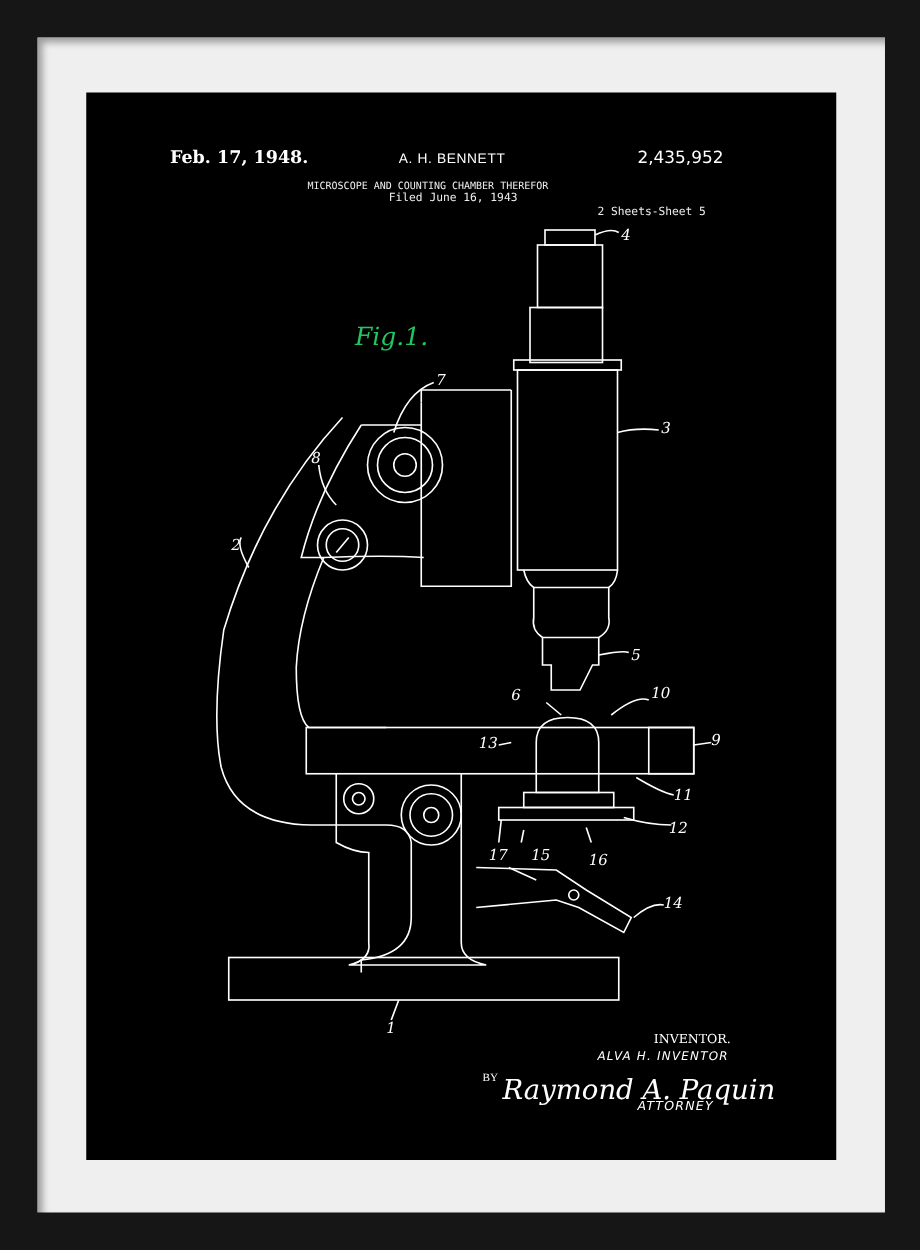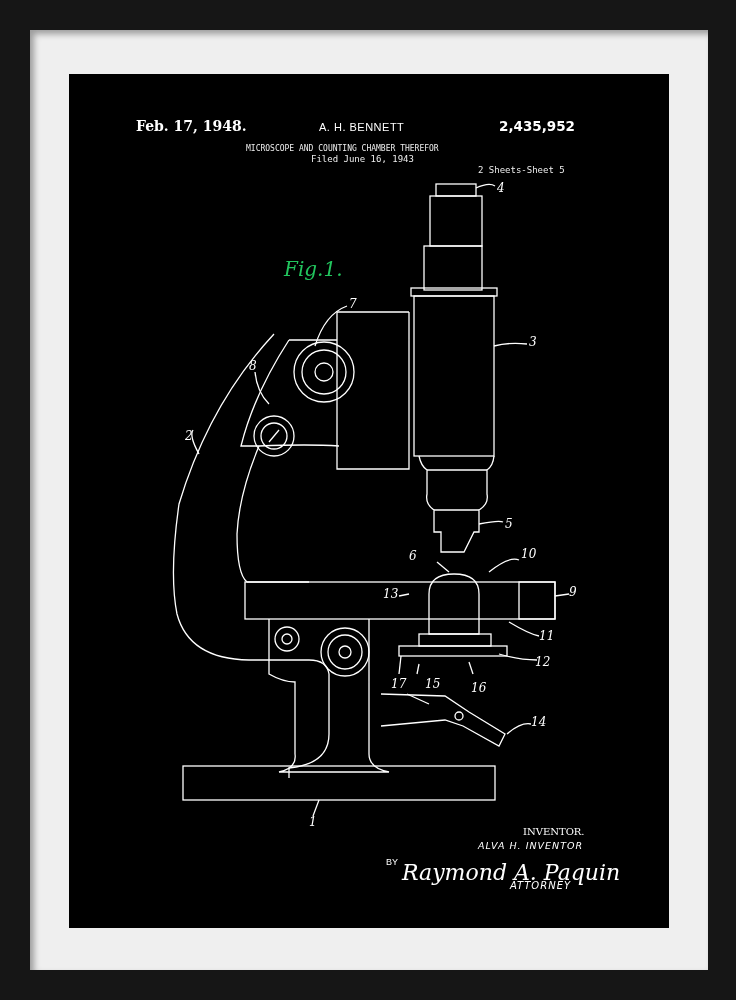--- a/index.html
+++ b/index.html
@@ -2,30 +2,30 @@
 <html><head>
 <meta charset="utf-8">
 <style>
   html, body { margin: 0; padding: 0; }
   body { width: 736px; height: 1000px; background: #141414; position: relative; overflow: hidden; font-family: "DejaVu Sans", sans-serif; }
   .frame { position: absolute; left: 0; top: 0; width: 736px; height: 1000px; background: #161616; }
   .mat { position: absolute; left: 30px; top: 30px; width: 678px; height: 940px; background: #efefef; box-shadow: inset 4px 4px 6px rgba(0,0,0,0.35); }
   .print { position: absolute; left: 69px; top: 74px; width: 600px; height: 854px; background: #000; overflow: hidden; }
   .hdr-date { position: absolute; left: 67px; top: 44px; color: #fff; font-family: "DejaVu Serif", serif; font-weight: bold; font-size: 14px; }
   .hdr-inventor { position: absolute; left: 250px; top: 47px; color: #fff; font-family: Liberation Sans, sans-serif; font-size: 11px; letter-spacing: 0.5px; }
-  .hdr-number { position: absolute; left: 430px; top: 44px; color: #fff; font-family: "DejaVu Sans", sans-serif; font-weight: bold; font-size: 13.5px; }
+  .hdr-number { position: absolute; left: 441px; top: 44px; color: #fff; font-family: "DejaVu Sans", sans-serif; font-weight: normal; font-size: 13.5px; }
   .hdr-title { position: absolute; left: 177px; top: 70px; color: #eee; font-family: "DejaVu Sans Mono", monospace; font-size: 8px; }
   .hdr-filed { position: absolute; left: 242px; top: 80px; color: #eee; font-family: "DejaVu Sans Mono", monospace; font-size: 9px; }
   .hdr-sheets { position: absolute; left: 409px; top: 91px; color: #eee; font-family: "DejaVu Sans Mono", monospace; font-size: 9px; }
   .fig-label { position: absolute; left: 215px; top: 183px; color: #22c55e; font-family: "DejaVu Serif", serif; font-style: italic; font-size: 20px; }
   .drawing { position: absolute; left: 0; top: 0; }
   .ref { fill: #fff; font-family: "DejaVu Serif", serif; font-style: italic; font-size: 12px; }
   .inv-label { position: absolute; left: 454px; top: 752px; color: #fff; font-family: "DejaVu Serif", serif; font-size: 10px; }
   .inv-name { position: absolute; left: 409px; top: 766px; color: #fff; font-family: "DejaVu Sans", sans-serif; font-style: italic; font-size: 9.5px; letter-spacing: 1px; }
-  .by-label { position: absolute; left: 317px; top: 783px; color: #fff; font-family: Liberation Sans, sans-serif; font-size: 9px; }
+  .by-label { position: absolute; left: 317px; top: 783px; color: #fff; font-family: Liberation Serif, serif; font-size: 9px; }
   .signature { position: absolute; left: 333px; top: 786px; color: #fff; font-family: "DejaVu Serif", serif; font-style: italic; font-size: 22px; }
   .atty-label { position: absolute; left: 441px; top: 806px; color: #fff; font-family: "DejaVu Sans", sans-serif; font-style: italic; font-size: 10px; letter-spacing: 1px; }
 </style>
 </head>
 <body>
 
 <div class="frame">
   <div class="mat">
   </div>
 </div>

